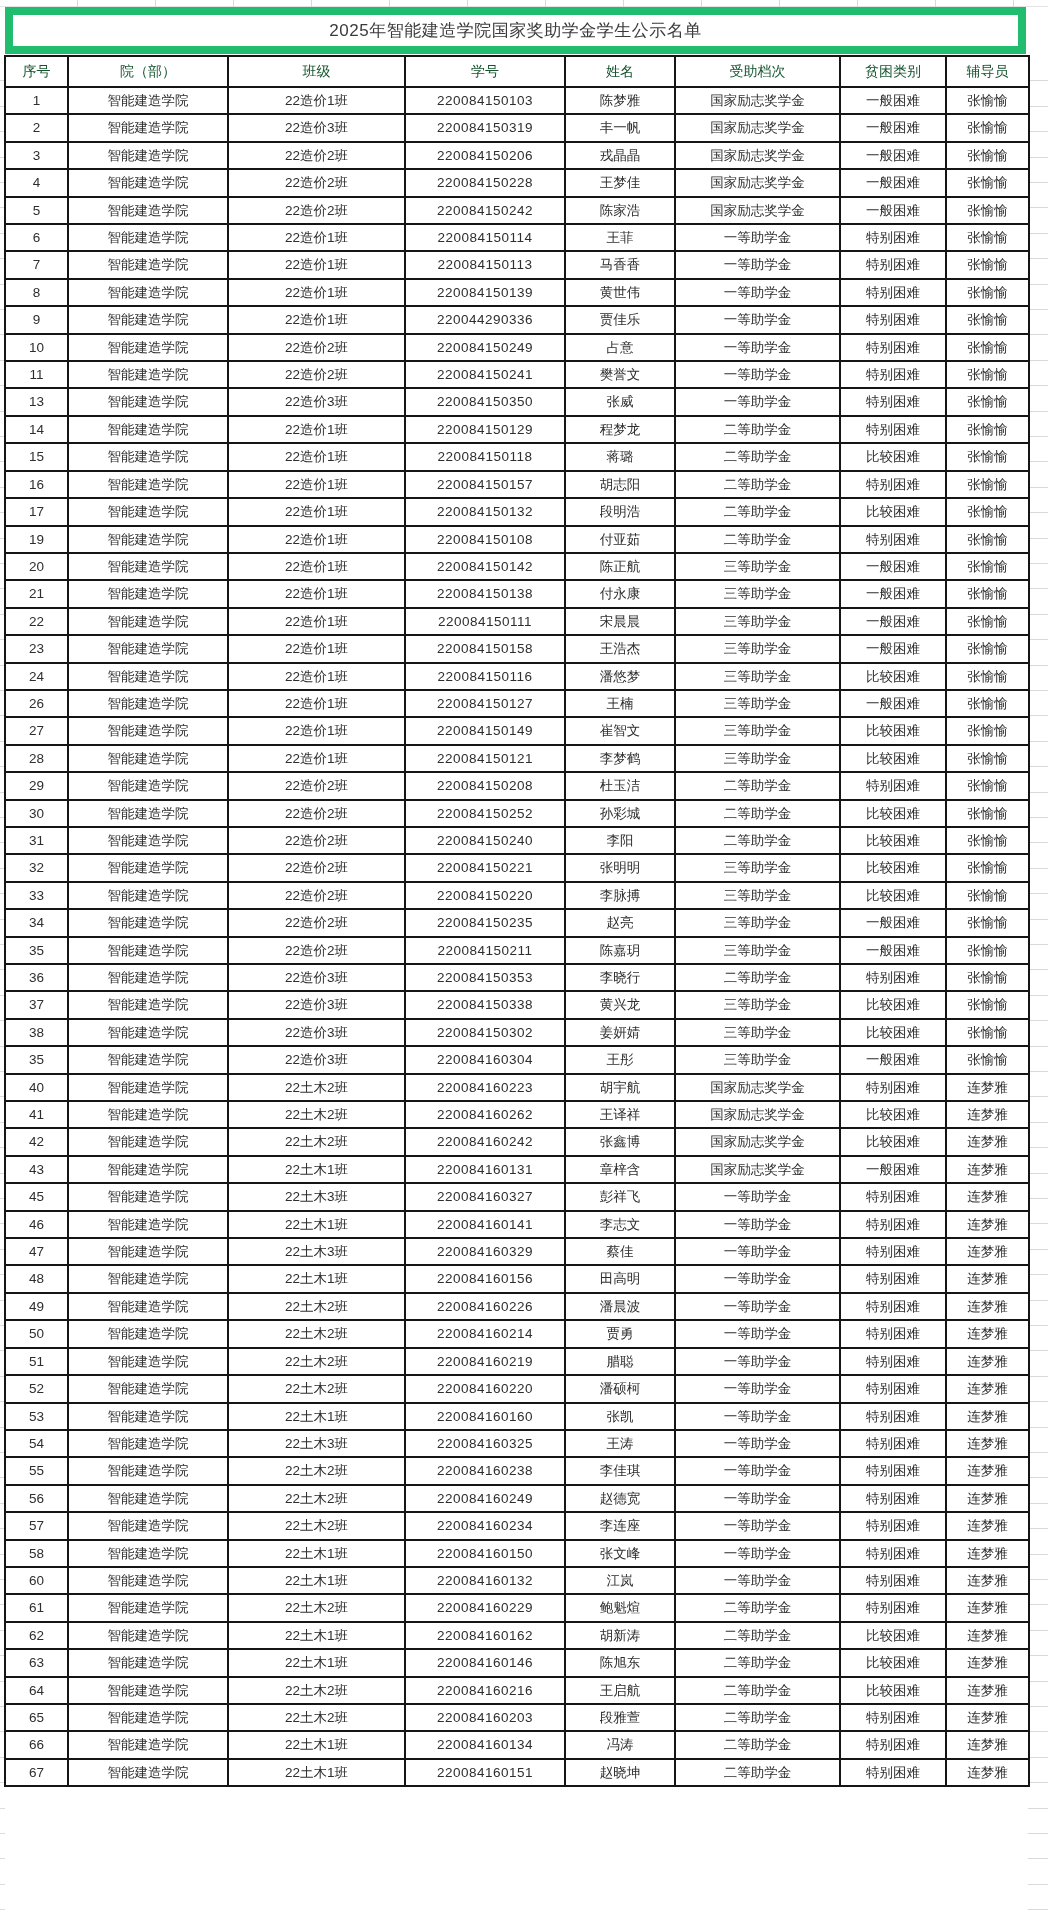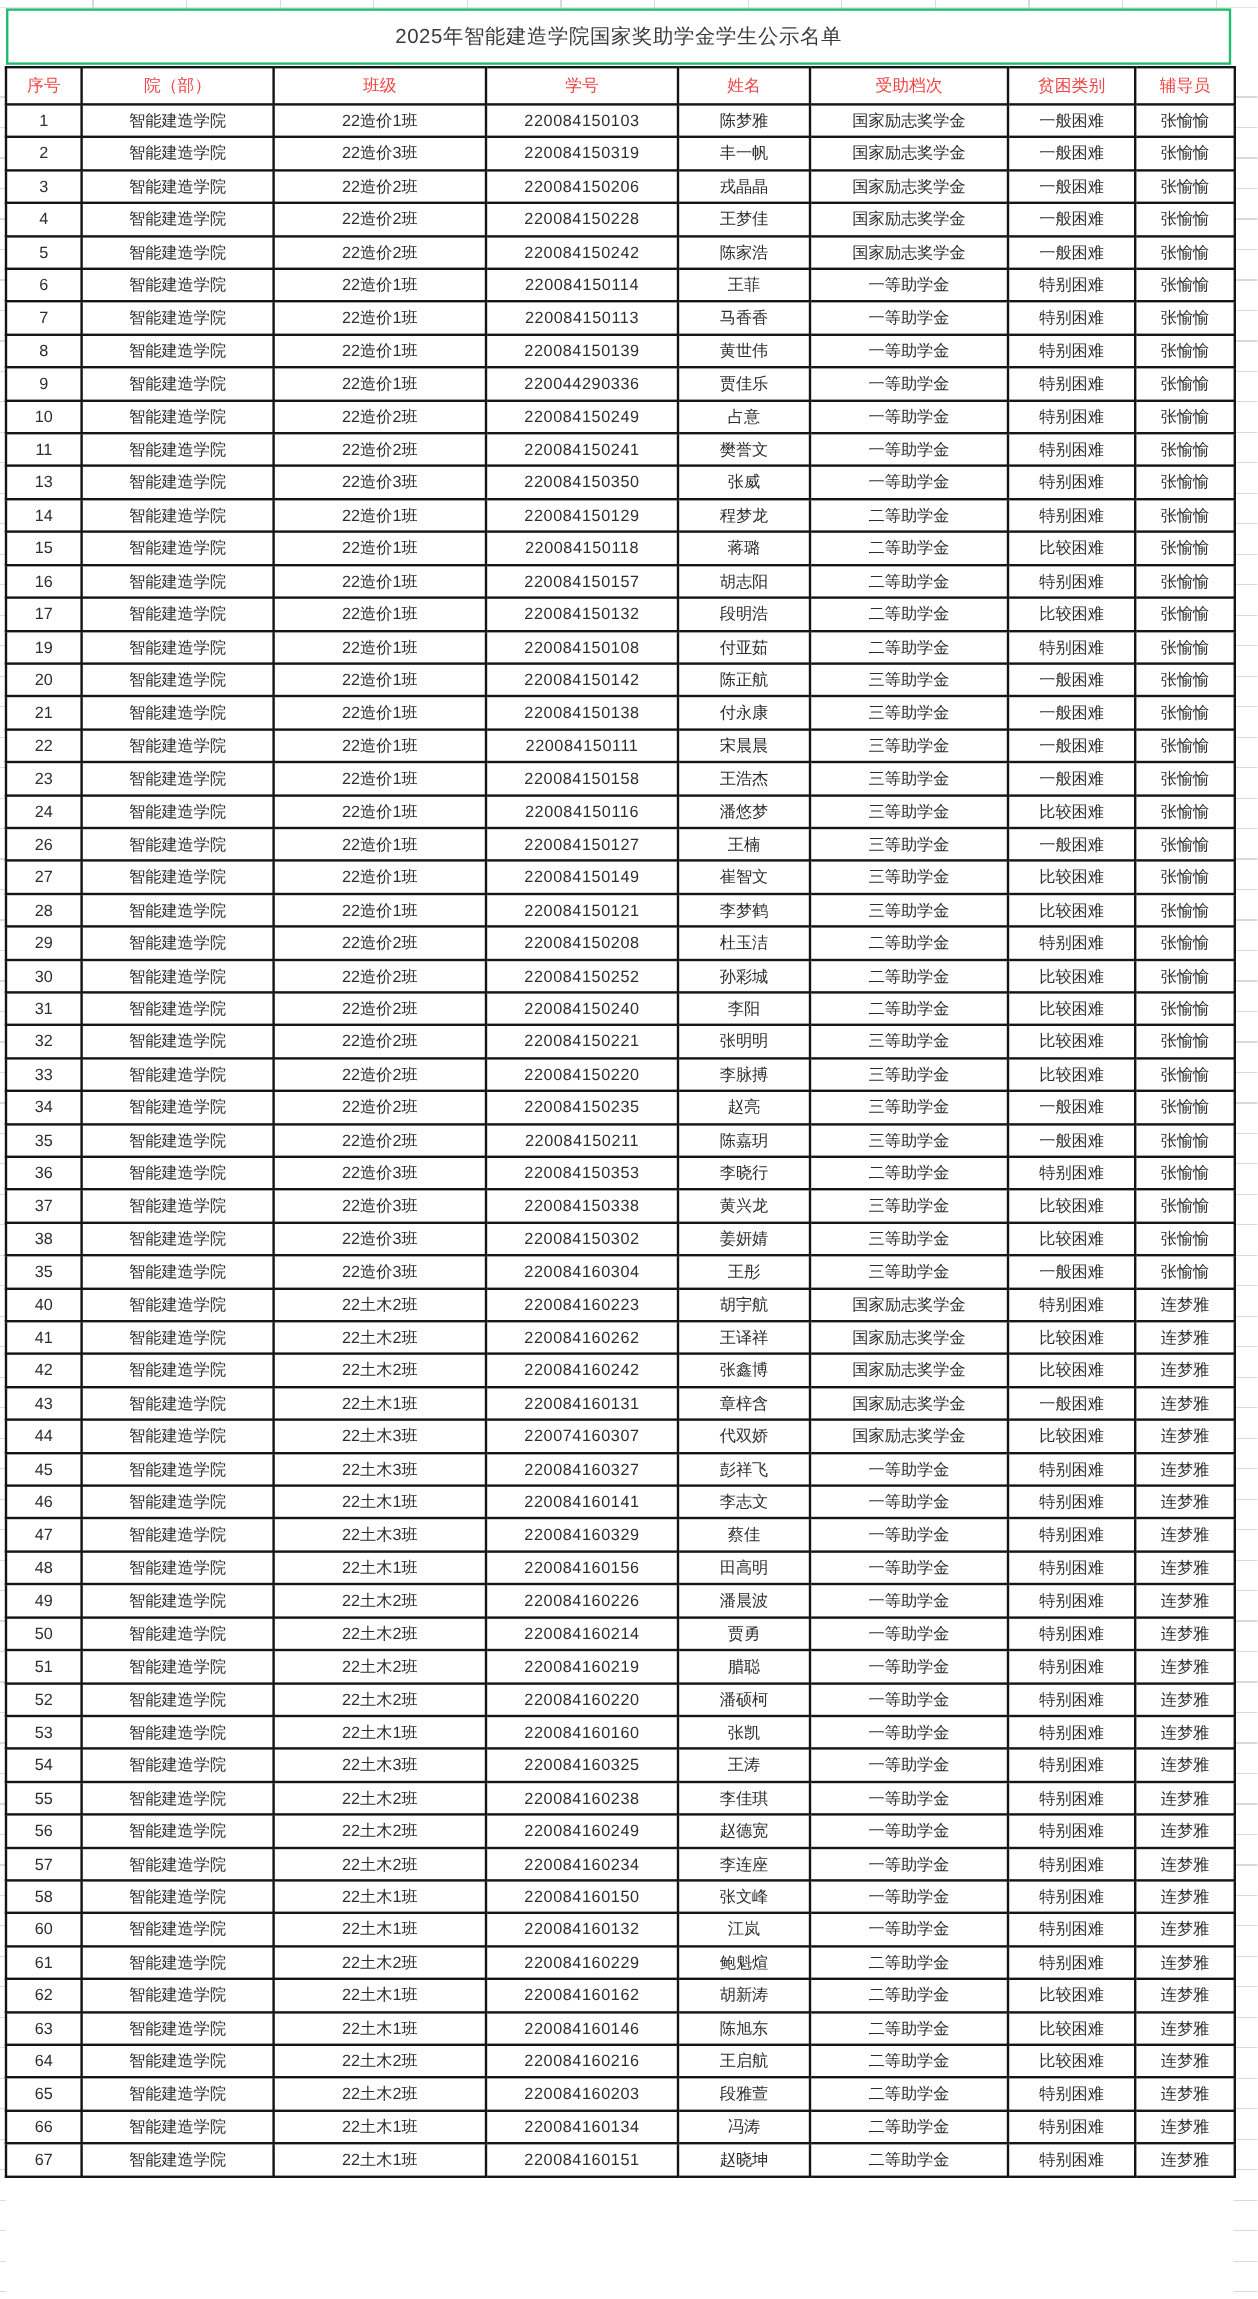--- a/index.html
+++ b/index.html
@@ -24,21 +24,21 @@
   }
   .grid-right {
     position: absolute; left: 1028px; top: 56px; width: 20px; height: 1860px;
     background: repeating-linear-gradient(to bottom, transparent 0, transparent 24.4px, #d9d9d9 24.4px, #d9d9d9 25.4px);
   }
 
   
   .title-box {
     position: absolute; left: 5px; top: 7px; width: 1021px; height: 47px;
     background: #ffffff;
-    border: 2px solid #f97316;
+    border: 8px solid #f97316;
     box-sizing: border-box;
     display: flex; align-items: center; justify-content: center;
   }
   .title-box span {
     font-size: 17px; color: #3a3a3a; letter-spacing: 0.5px;
   }
 
   
   table.sheet {
     position: absolute; left: 4px; top: 55px;
@@ -54,21 +54,21 @@
     font-weight: 400;
     color: #2e2e2e;
     font-size: 13.5px;
     height: 25.4px;
     line-height: 25.4px;
     overflow: hidden;
     white-space: nowrap;
   }
   table.sheet th {
     height: 29px; line-height: 29px;
-    font-size: 14px; color: #ef4444;
+    font-size: 14px; color: #14532d;
   }
   td.c-id { letter-spacing: 0.5px; }
 </style>
 </head>
 <body>
 
 <div class="stage">
 
   <div class="grid-top"></div>
   <div class="grid-left"></div>
@@ -496,30 +496,20 @@
           <td>43</td>
           <td>智能建造学院</td>
           <td>22土木1班</td>
           <td class="c-id">220084160131</td>
           <td>章梓含</td>
           <td>国家励志奖学金</td>
           <td>一般困难</td>
           <td>连梦雅</td>
         </tr>
         <tr>
-          <td>44</td>
-          <td>智能建造学院</td>
-          <td>22土木3班</td>
-          <td class="c-id">220074160307</td>
-          <td>代双娇</td>
-          <td>国家励志奖学金</td>
-          <td>比较困难</td>
-          <td>连梦雅</td>
-        </tr>
-        <tr>
           <td>45</td>
           <td>智能建造学院</td>
           <td>22土木3班</td>
           <td class="c-id">220084160327</td>
           <td>彭祥飞</td>
           <td>一等助学金</td>
           <td>特别困难</td>
           <td>连梦雅</td>
         </tr>
         <tr>

